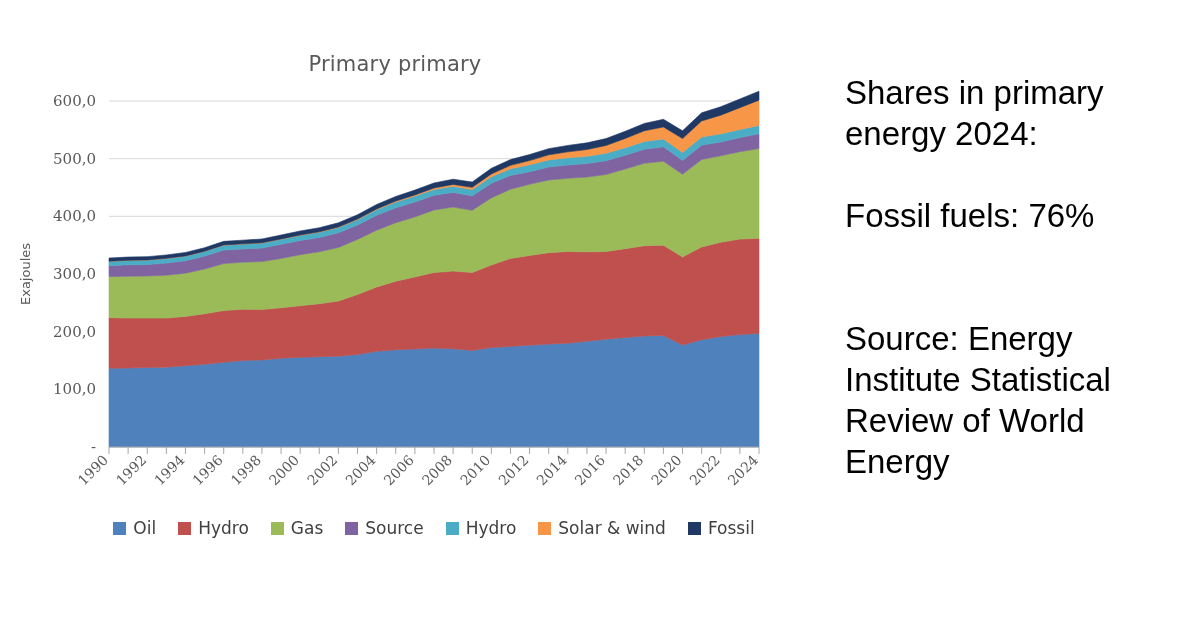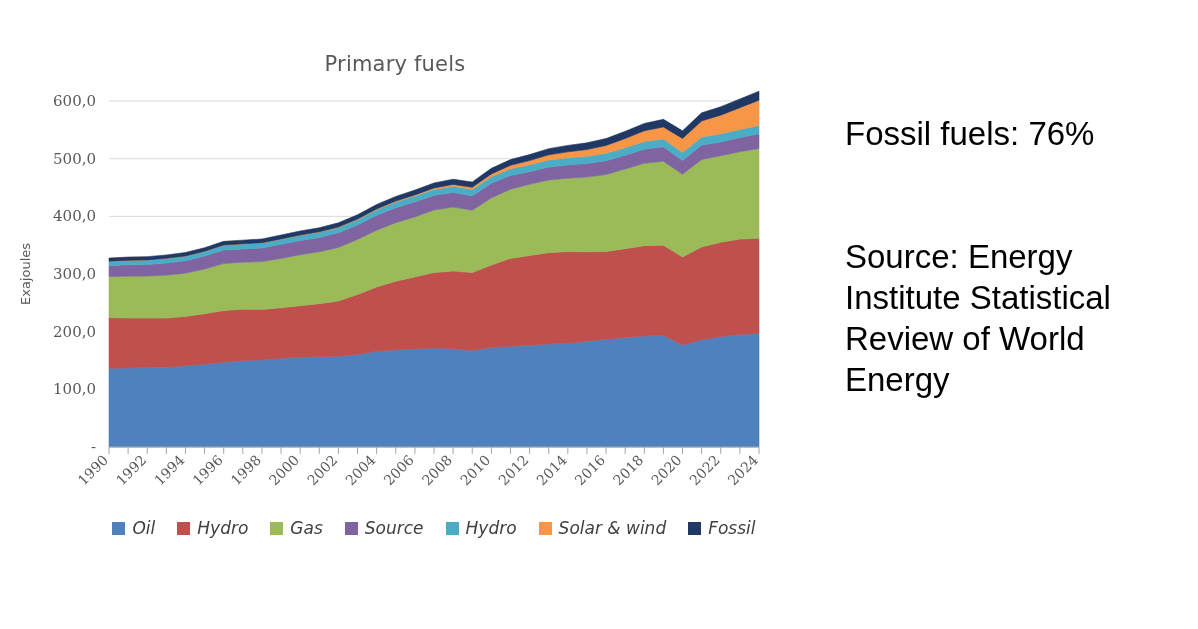--- a/index.html
+++ b/index.html
@@ -82,21 +82,20 @@
     flex-direction: row;
     align-items: center;
     justify-content: center;
     gap: 22px;
   }
   .legend-item {
     display: flex;
     flex-direction: row;
     align-items: center;
     gap: 7px;
-    font-style: italic;
   }
   .legend-swatch {
     width: 13px;
     height: 13px;
     flex: 0 0 auto;
   }
   .legend-label {
     font-family: "DejaVu Sans", sans-serif;
     font-size: 17px;
     color: #404040;
@@ -120,21 +119,21 @@
     height: 41px;
   }
 </style>
 </head>
 <body>
 
 <div id="page">
 
 <div id="chart-panel">
 
-  <div id="chart-title">Primary fuels</div>
+  <div id="chart-title">Primary primary</div>
 
   <svg id="chart-svg" width="800" height="560">
     <g id="gridlines-group">
           <line x1="109" y1="389.3333333333333" x2="759" y2="389.3333333333333" class="gridline"></line>
           <line x1="109" y1="331.6666666666667" x2="759" y2="331.6666666666667" class="gridline"></line>
           <line x1="109" y1="274" x2="759" y2="274" class="gridline"></line>
           <line x1="109" y1="216.33333333333334" x2="759" y2="216.33333333333334" class="gridline"></line>
           <line x1="109" y1="158.66666666666663" x2="759" y2="158.66666666666663" class="gridline"></line>
           <line x1="109" y1="101" x2="759" y2="101" class="gridline"></line>
         </g>
@@ -245,20 +244,21 @@
           <span class="legend-label">Solar &amp; wind</span>
         </div>
         <div class="legend-item">
           <span class="legend-swatch" style="background: rgb(31, 56, 100);"></span>
           <span class="legend-label">Fossil</span>
         </div>
       </div>
 </div>
 
 <div id="notes-panel">
+  <div class="note-block">Shares in primary energy 2024:</div>
   <div class="note-gap"></div>
   <div class="note-block">Fossil fuels: 76%</div>
   <div class="note-gap"></div>
   <div class="note-gap"></div>
   <div class="note-block">Source: Energy Institute Statistical Review of World Energy</div>
 </div>
 
 </div>
 
 </body></html>

